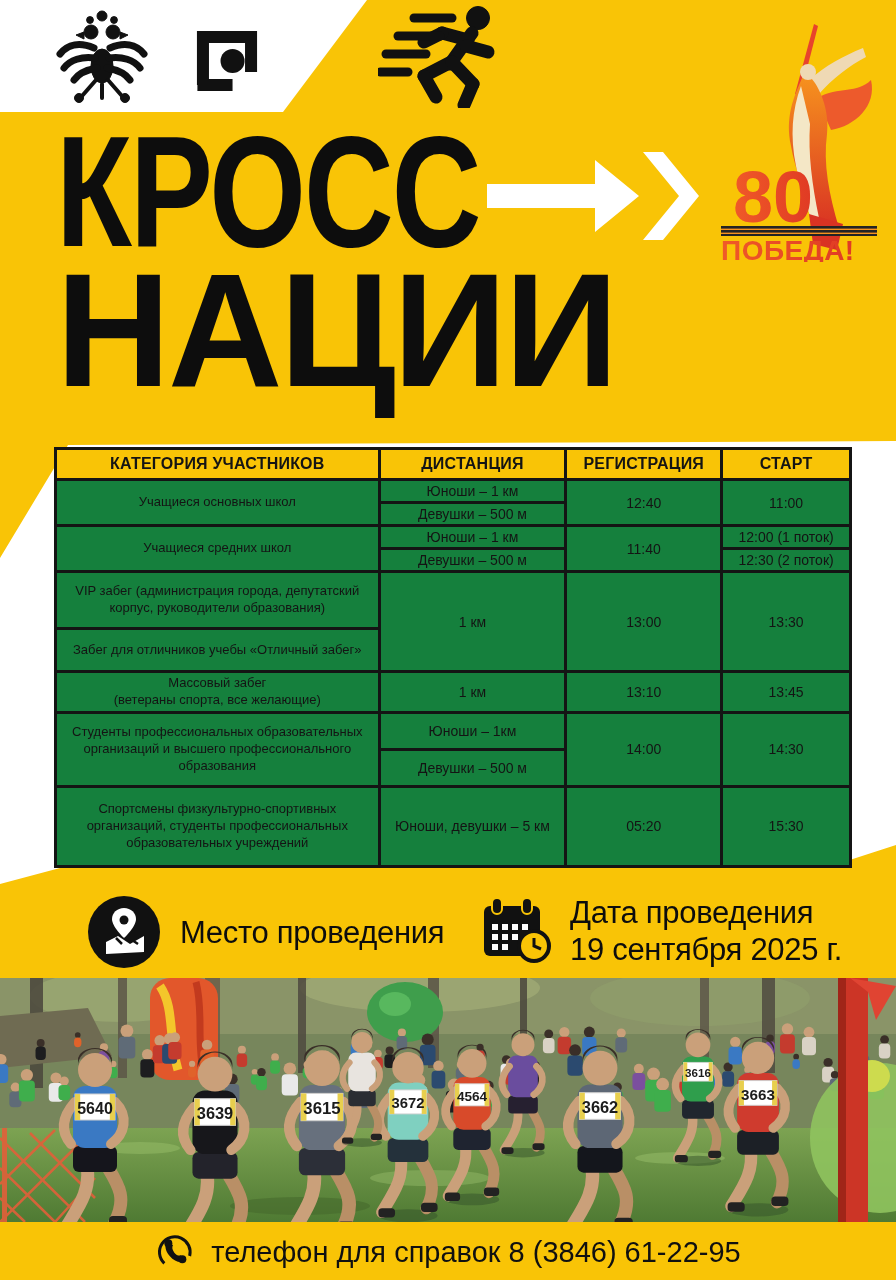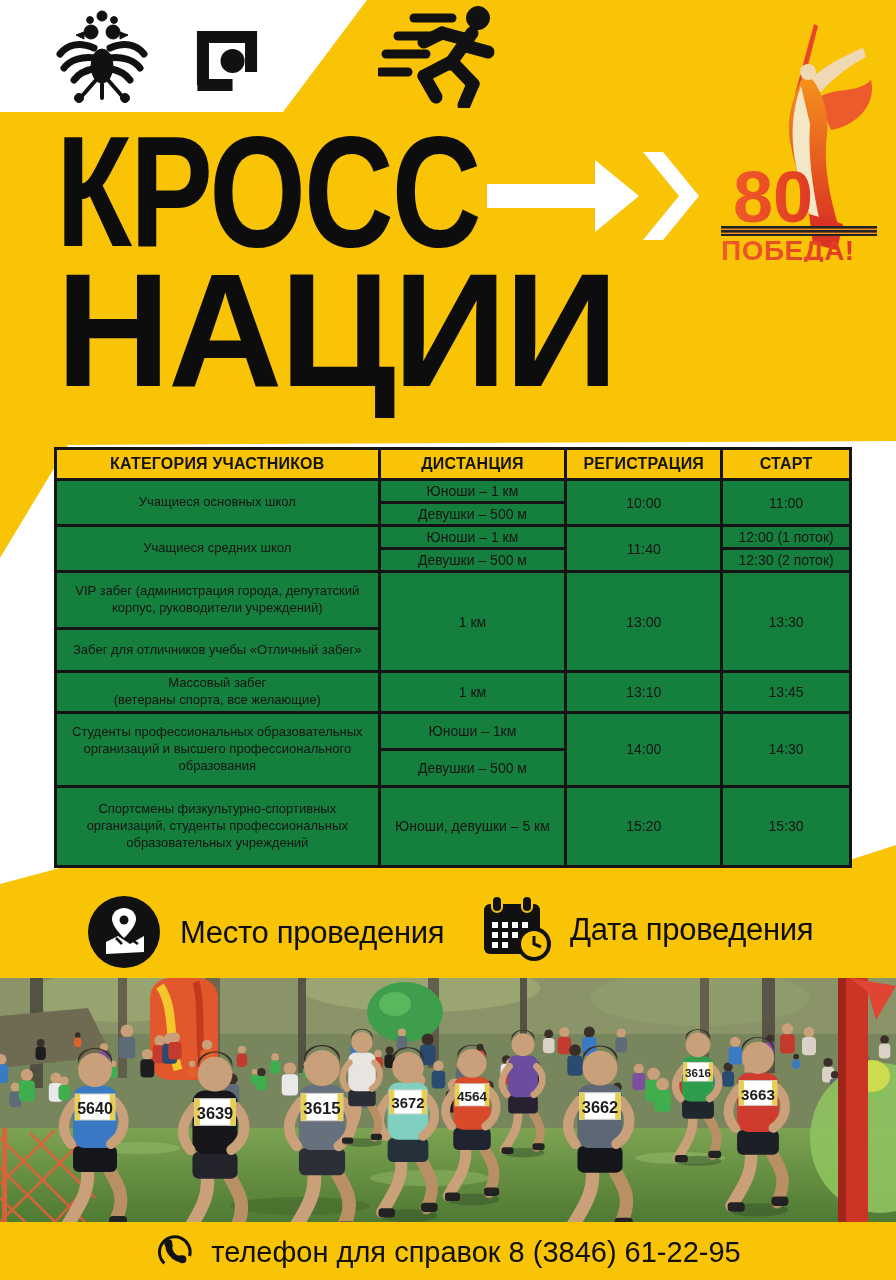--- a/index.html
+++ b/index.html
@@ -156,40 +156,40 @@
         <th>КАТЕГОРИЯ УЧАСТНИКОВ</th>
         <th>ДИСТАНЦИЯ</th>
         <th>РЕГИСТРАЦИЯ</th>
         <th>СТАРТ</th>
       </tr>
     </thead>
     <tbody>
       <tr style="height:21px">
         <td class="cat" rowspan="2">Учащиеся основных школ</td>
         <td>Юноши – 1 км</td>
-        <td rowspan="2">10:00</td>
+        <td rowspan="2">12:40</td>
         <td rowspan="2">11:00</td>
       </tr>
       <tr class="subrow" style="height:22px">
         <td>Девушки – 500 м</td>
       </tr>
 
       <tr style="height:20px">
         <td class="cat" rowspan="2">Учащиеся средних школ</td>
         <td>Юноши – 1 км</td>
         <td rowspan="2">11:40</td>
         <td>12:00 (1 поток)</td>
       </tr>
       <tr class="subrow" style="height:20px">
         <td>Девушки – 500 м</td>
         <td>12:30 (2 поток)</td>
       </tr>
 
       <tr style="height:57px">
-        <td class="cat cat2">VIP забег (администрация города, депутатский корпус, руководители учреждений)</td>
+        <td class="cat cat2">VIP забег (администрация города, депутатский корпус, руководители образования)</td>
         <td rowspan="2">1 км</td>
         <td rowspan="2">13:00</td>
         <td rowspan="2">13:30</td>
       </tr>
       <tr class="subrow" style="height:43px">
         <td class="cat">Забег для отличников учебы «Отличный забег»</td>
       </tr>
 
       <tr style="height:39px">
         <td class="cat">
@@ -207,21 +207,21 @@
         <td rowspan="2">14:00</td>
         <td rowspan="2">14:30</td>
       </tr>
       <tr class="subrow" style="height:37px">
         <td>Девушки – 500 м</td>
       </tr>
 
       <tr style="height:80px">
         <td class="cat cat2">Спортсмены физкультурно-спортивных организаций, студенты профессиональных образовательных учреждений</td>
         <td>Юноши, девушки – 5 км</td>
-        <td>15:20</td>
+        <td>05:20</td>
         <td>15:30</td>
       </tr>
     </tbody>
   </table>
 
   <div class="info-group" style="left:86px;top:894px">
     <svg width="76" height="76" viewBox="0 0 76 76">
       <circle cx="38" cy="38" r="36" fill="#111"></circle>
       <path d="M20,48 L32,42 44,50 58,42 58,58 20,60 Z" fill="#fff"></path>
       <path d="M30,44 l6,6 M46,46 l6,4" stroke="#111" stroke-width="2.5"></path>
@@ -247,20 +247,21 @@
           <rect x="22" y="38" width="6" height="6"></rect>
           <rect x="32" y="38" width="6" height="6"></rect>
         <rect x="12" y="48" width="6" height="6"></rect>
           <rect x="22" y="48" width="6" height="6"></rect>
       </g>
       <circle cx="54" cy="50" r="15" fill="#F9C406" stroke="#111" stroke-width="4"></circle>
       <path d="M54,42 L54,50 L61,53" stroke="#111" stroke-width="3" fill="none"></path>
     </svg>
     <div>
       <div class="info-label">Дата проведения</div>
+      <div class="info-label">19 сентября 2025 г.</div>
     </div>
   </div>
 
   <svg class="layer" style="left:0;top:978px" width="896" height="244" viewBox="0 0 896 244">
     <defs>
       <linearGradient id="grass" x1="0" y1="0" x2="0" y2="1">
         <stop offset="0" stop-color="#7da352"></stop>
           <stop offset="1" stop-color="#4f7a33"></stop>
       </linearGradient>
     </defs>

